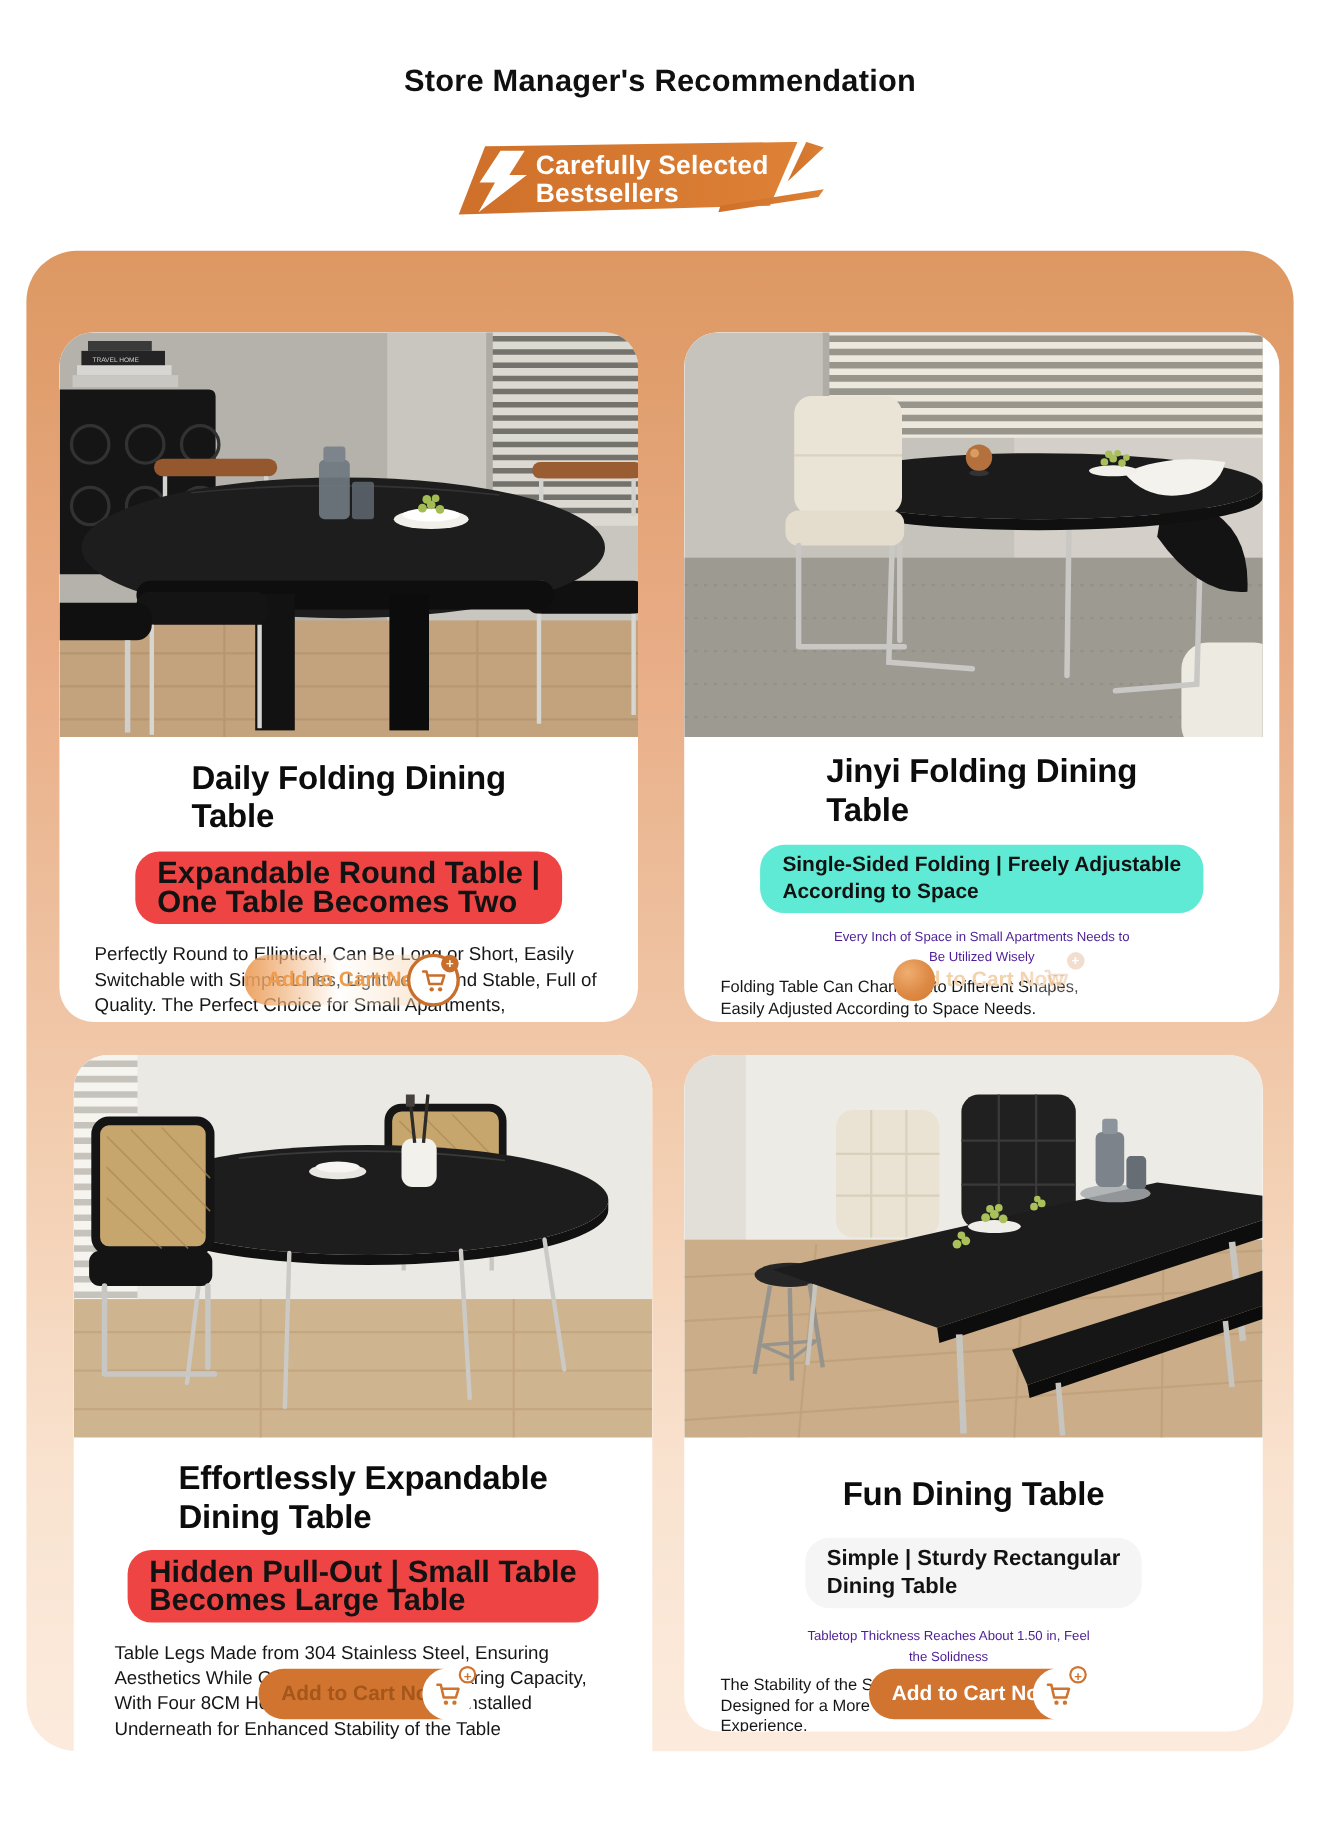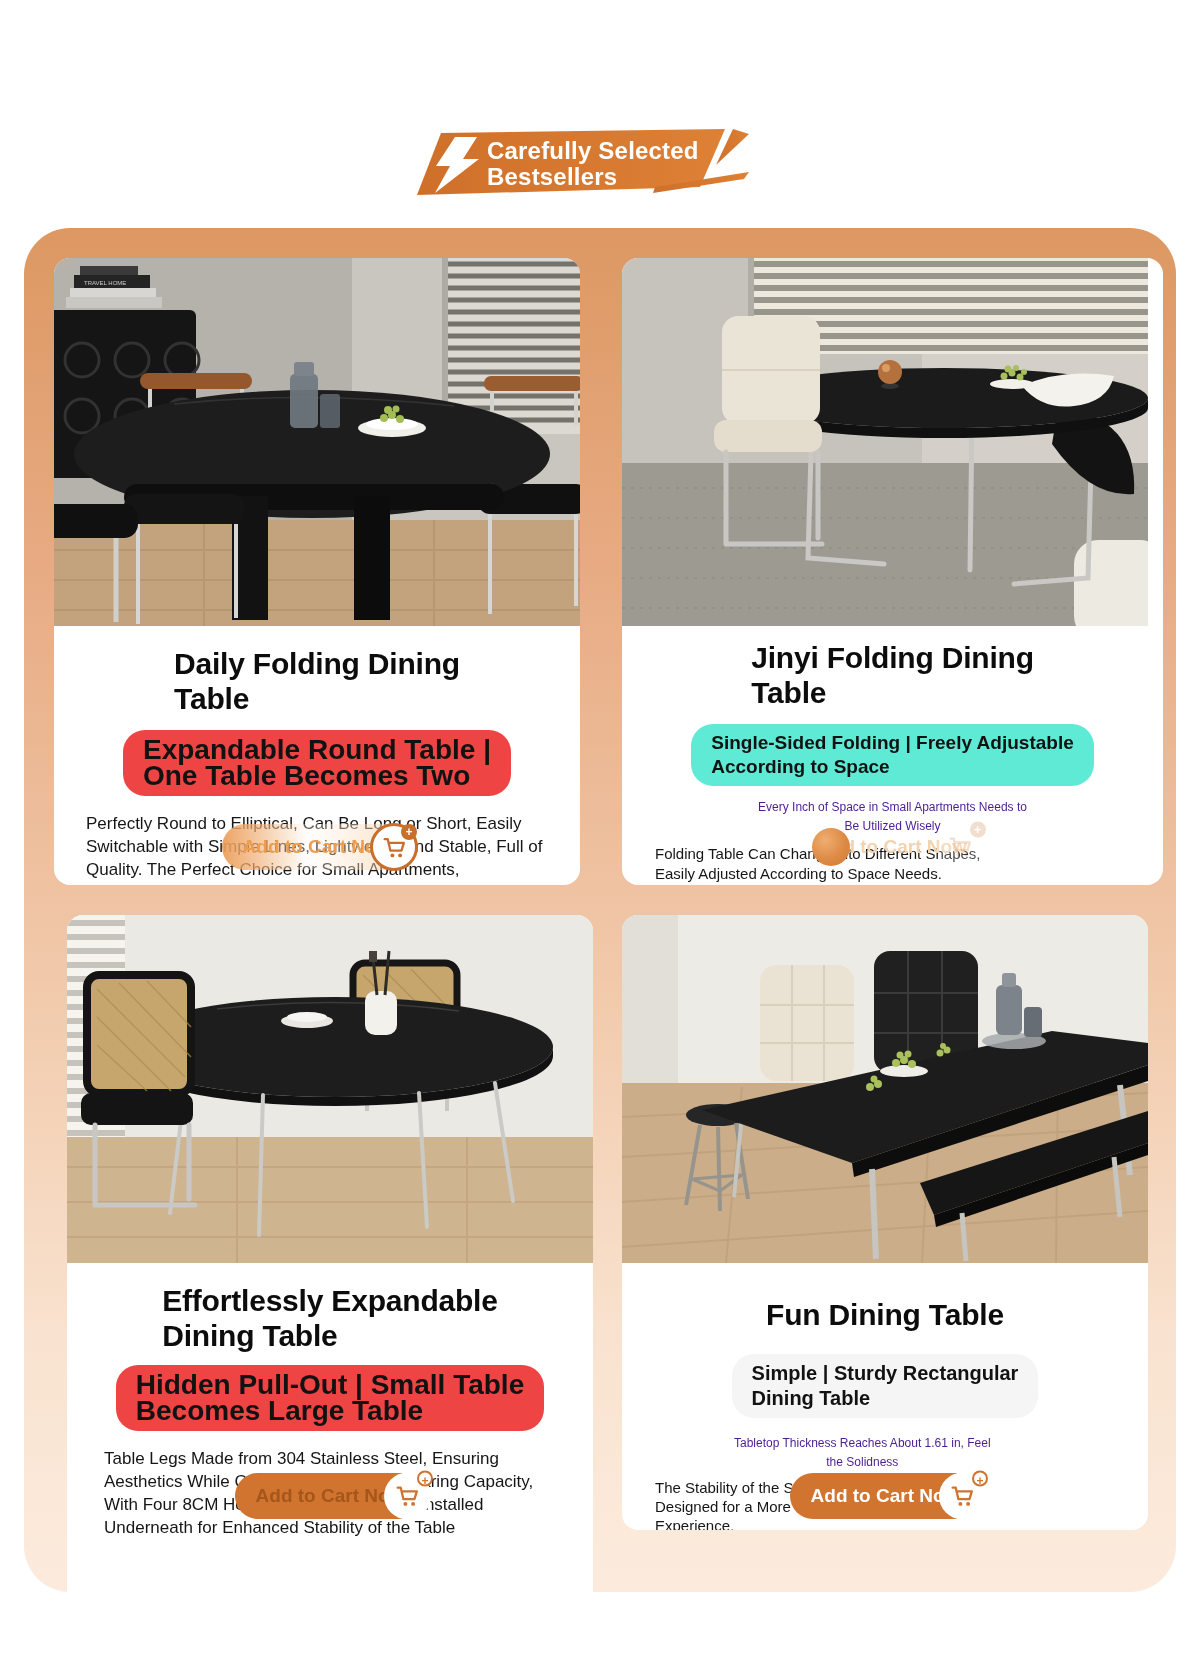--- a/index.html
+++ b/index.html
@@ -20,21 +20,21 @@
     font-size:24px; line-height:26px; letter-spacing:0.2px;
   }
   
   .promo-container {
     position:absolute; left:24px; top:228px; width:1152px; height:1364px;
     border-radius:46px;
     background:linear-gradient(180deg,#dd9862 0%, #e7aa82 24%, #f2ccae 58%, #f9e3d0 82%, #fcebdd 100%);
   }
   
   .card {
-    position:absolute; background:#ffffff; border-radius:16px; overflow:hidden;
+    position:absolute; background:#ffffff; border-radius:31px; overflow:hidden;margin-top:44px;
   }
   .card1 { left:30px;  top:30px;  width:526px; height:627px; }
   .card2 { left:598px; top:30px;  width:541px; height:627px; }
   .card3 { left:43px;  top:687px; width:526px; height:780px; }
   .card4 { left:598px; top:687px; width:526px; height:615px; }
   .photo-wrap { width:526px; overflow:hidden; }
   .card1 .photo-wrap, .card2 .photo-wrap { height:368px; }
   .card3 .photo-wrap, .card4 .photo-wrap { height:348px; }
   .photo-wrap svg { display:block; width:100%; height:100%; }
 
@@ -112,20 +112,21 @@
   .v1 .plus-badge { background:#c76f2b; color:#ffffff; }
   .v2 .plus-badge { background:#c76f2b; color:#ffffff; }
   .v3 .plus-badge, .v4 .plus-badge { background:#ffffff; color:#cf7330; border:2px solid #cf7330; box-sizing:border-box; }
   .book-label { font-size:6px; fill:#cccccc; font-family:"Liberation Sans",sans-serif; }
 </style>
 </head>
 <body>
 
 <div class="page">
 
+  <h1 class="page-title">Store Manager's Recommendation</h1>
 
   <div class="banner">
     <svg viewBox="0 0 336 70">
       <defs>
         <linearGradient id="ribg" x1="0" y1="0" x2="1" y2="0">
           <stop offset="0" stop-color="#cf702a"></stop>
             <stop offset="1" stop-color="#dd8136"></stop>
         </linearGradient>
       </defs>
       <polygon points="28,4 312,0 287,58 4,66" fill="url(#ribg)"></polygon>
@@ -351,21 +352,21 @@
               <circle cx="252" cy="164" r="3.5"></circle>
             <circle cx="318" cy="138" r="3.5"></circle>
               <circle cx="325" cy="135" r="3.5"></circle>
               <circle cx="321" cy="131" r="3"></circle>
           </g>
         </svg>
       </div>
       <h2 class="card-title">Fun Dining Table</h2>
       <div class="subtitle">Simple | Sturdy Rectangular
 Dining Table</div>
-      <div class="lead">Tabletop Thickness Reaches About 1.61 in, Feel
+      <div class="lead">Tabletop Thickness Reaches About 1.50 in, Feel
 the Solidness</div>
       <p class="desc">The Stability of the Surface, Quality Materials Designed for a More Solid Overall Table Experience.</p>
       <div class="btn v4">
         <span class="btn-label">Add to Cart Now</span>
         <span class="cart-wrap">
           <svg viewBox="0 0 26 26">
               <path d="M3.5 5h3l2.5 11h10.7l2.3-7.5H8" fill="none" stroke="currentColor" stroke-width="2.2" stroke-linejoin="round" stroke-linecap="round"></path>
               <circle cx="11" cy="20.6" r="1.9" fill="currentColor"></circle>
               <circle cx="18.4" cy="20.6" r="1.9" fill="currentColor"></circle>
             </svg>

